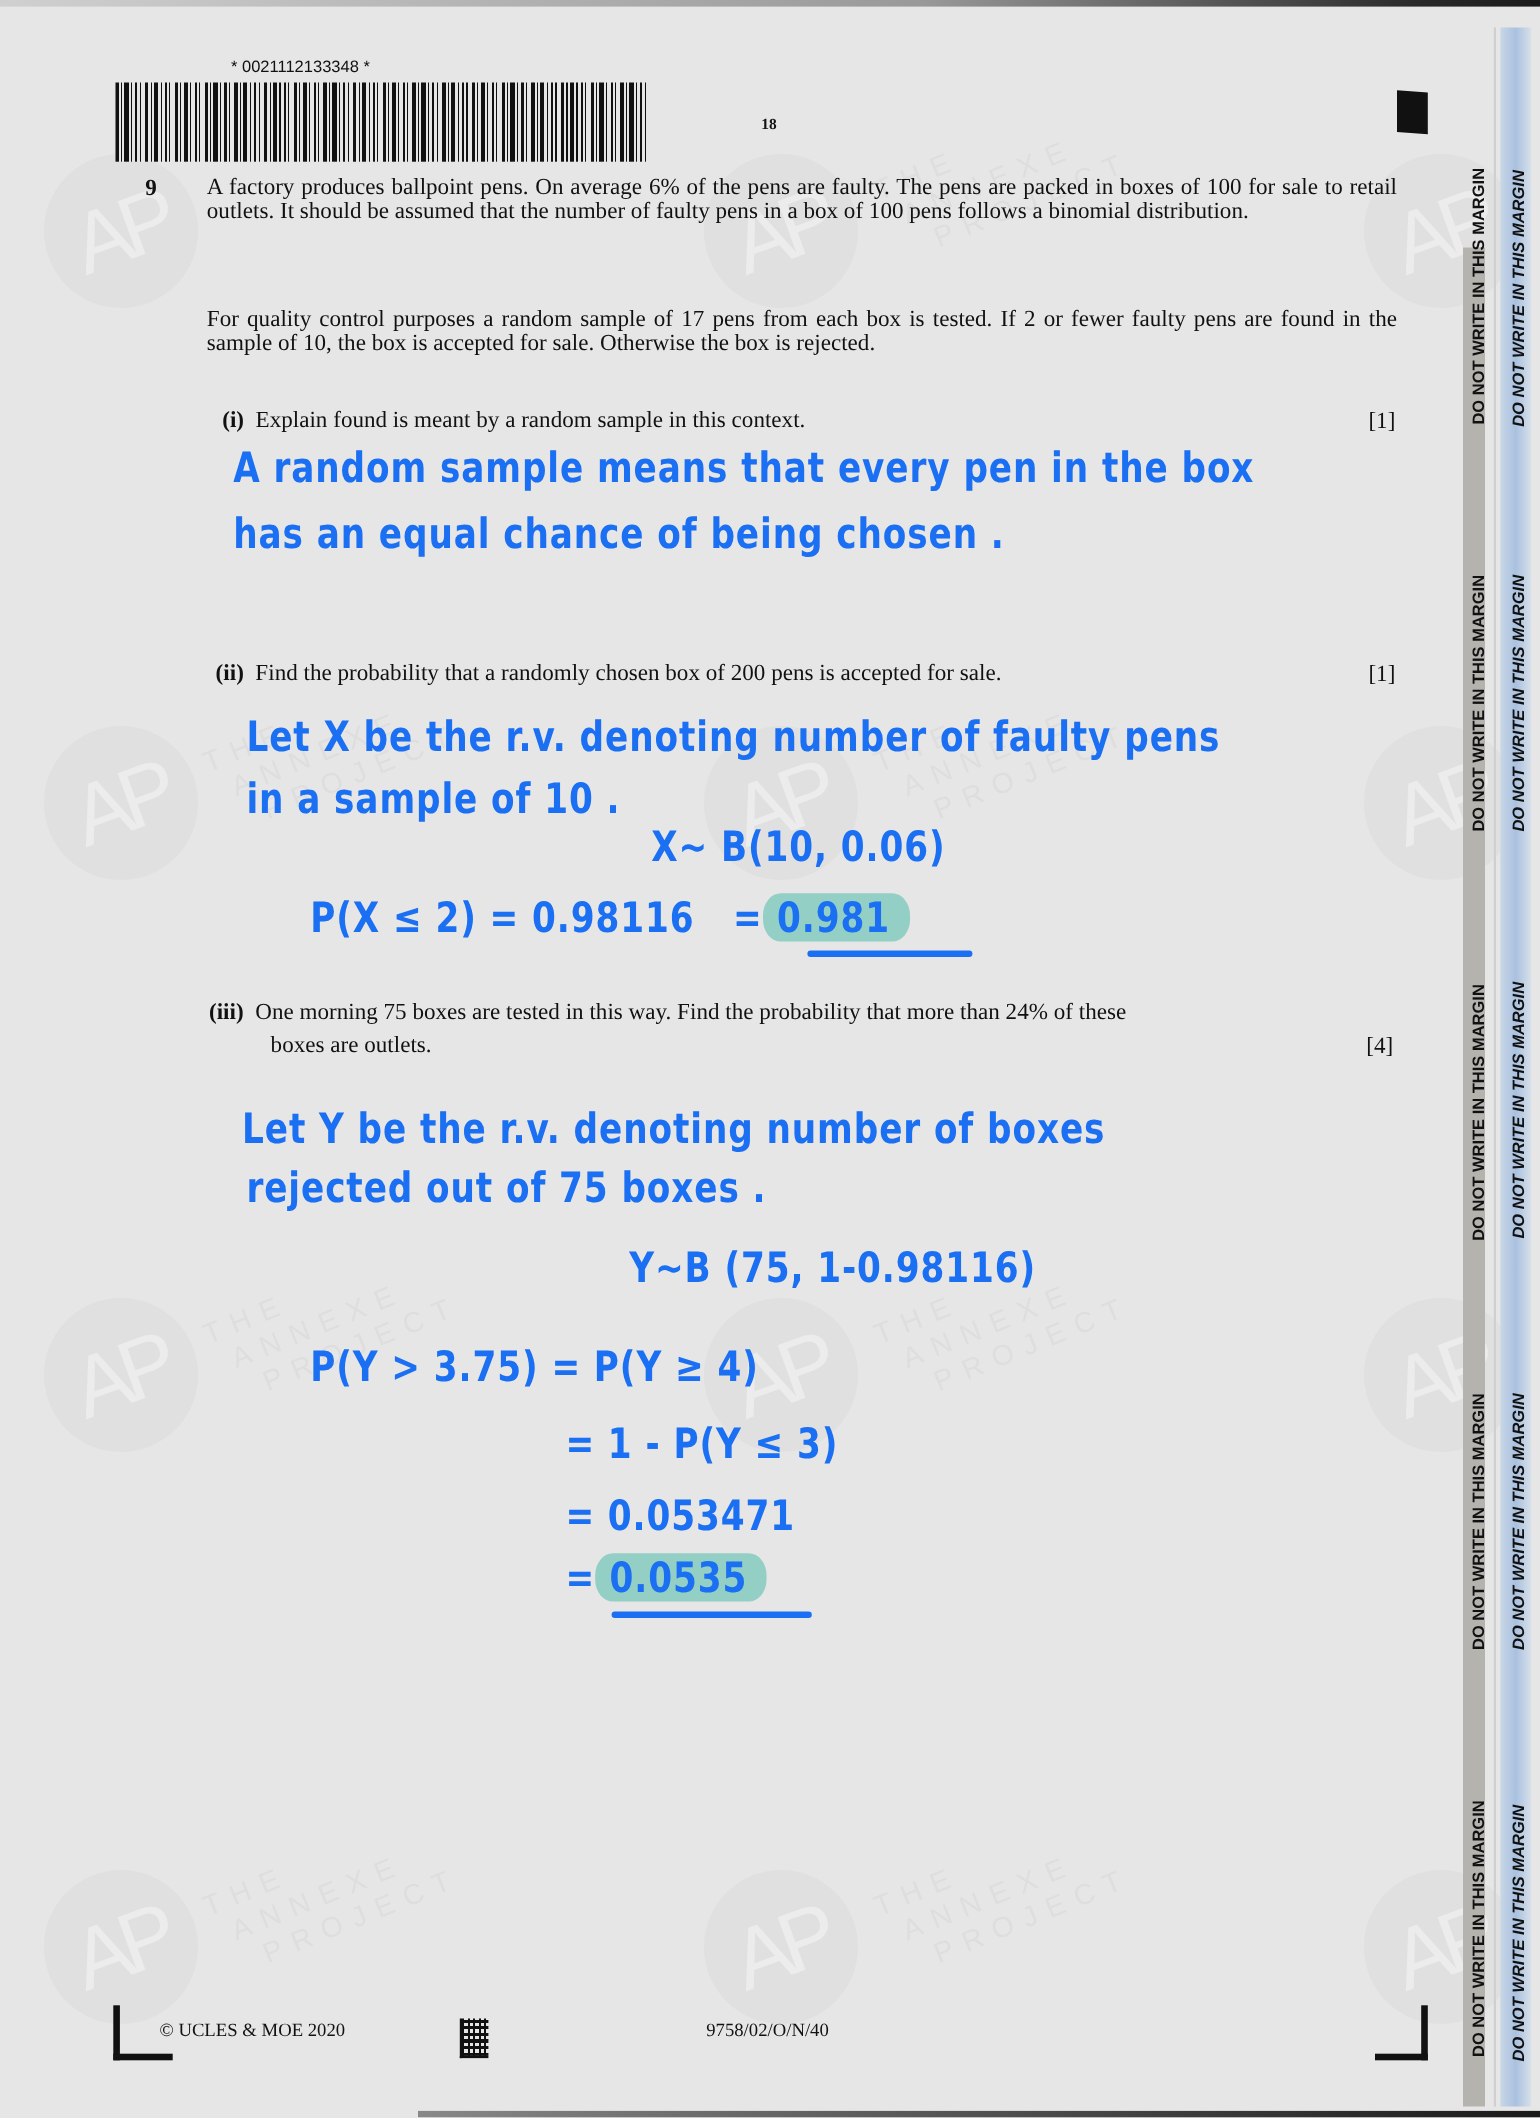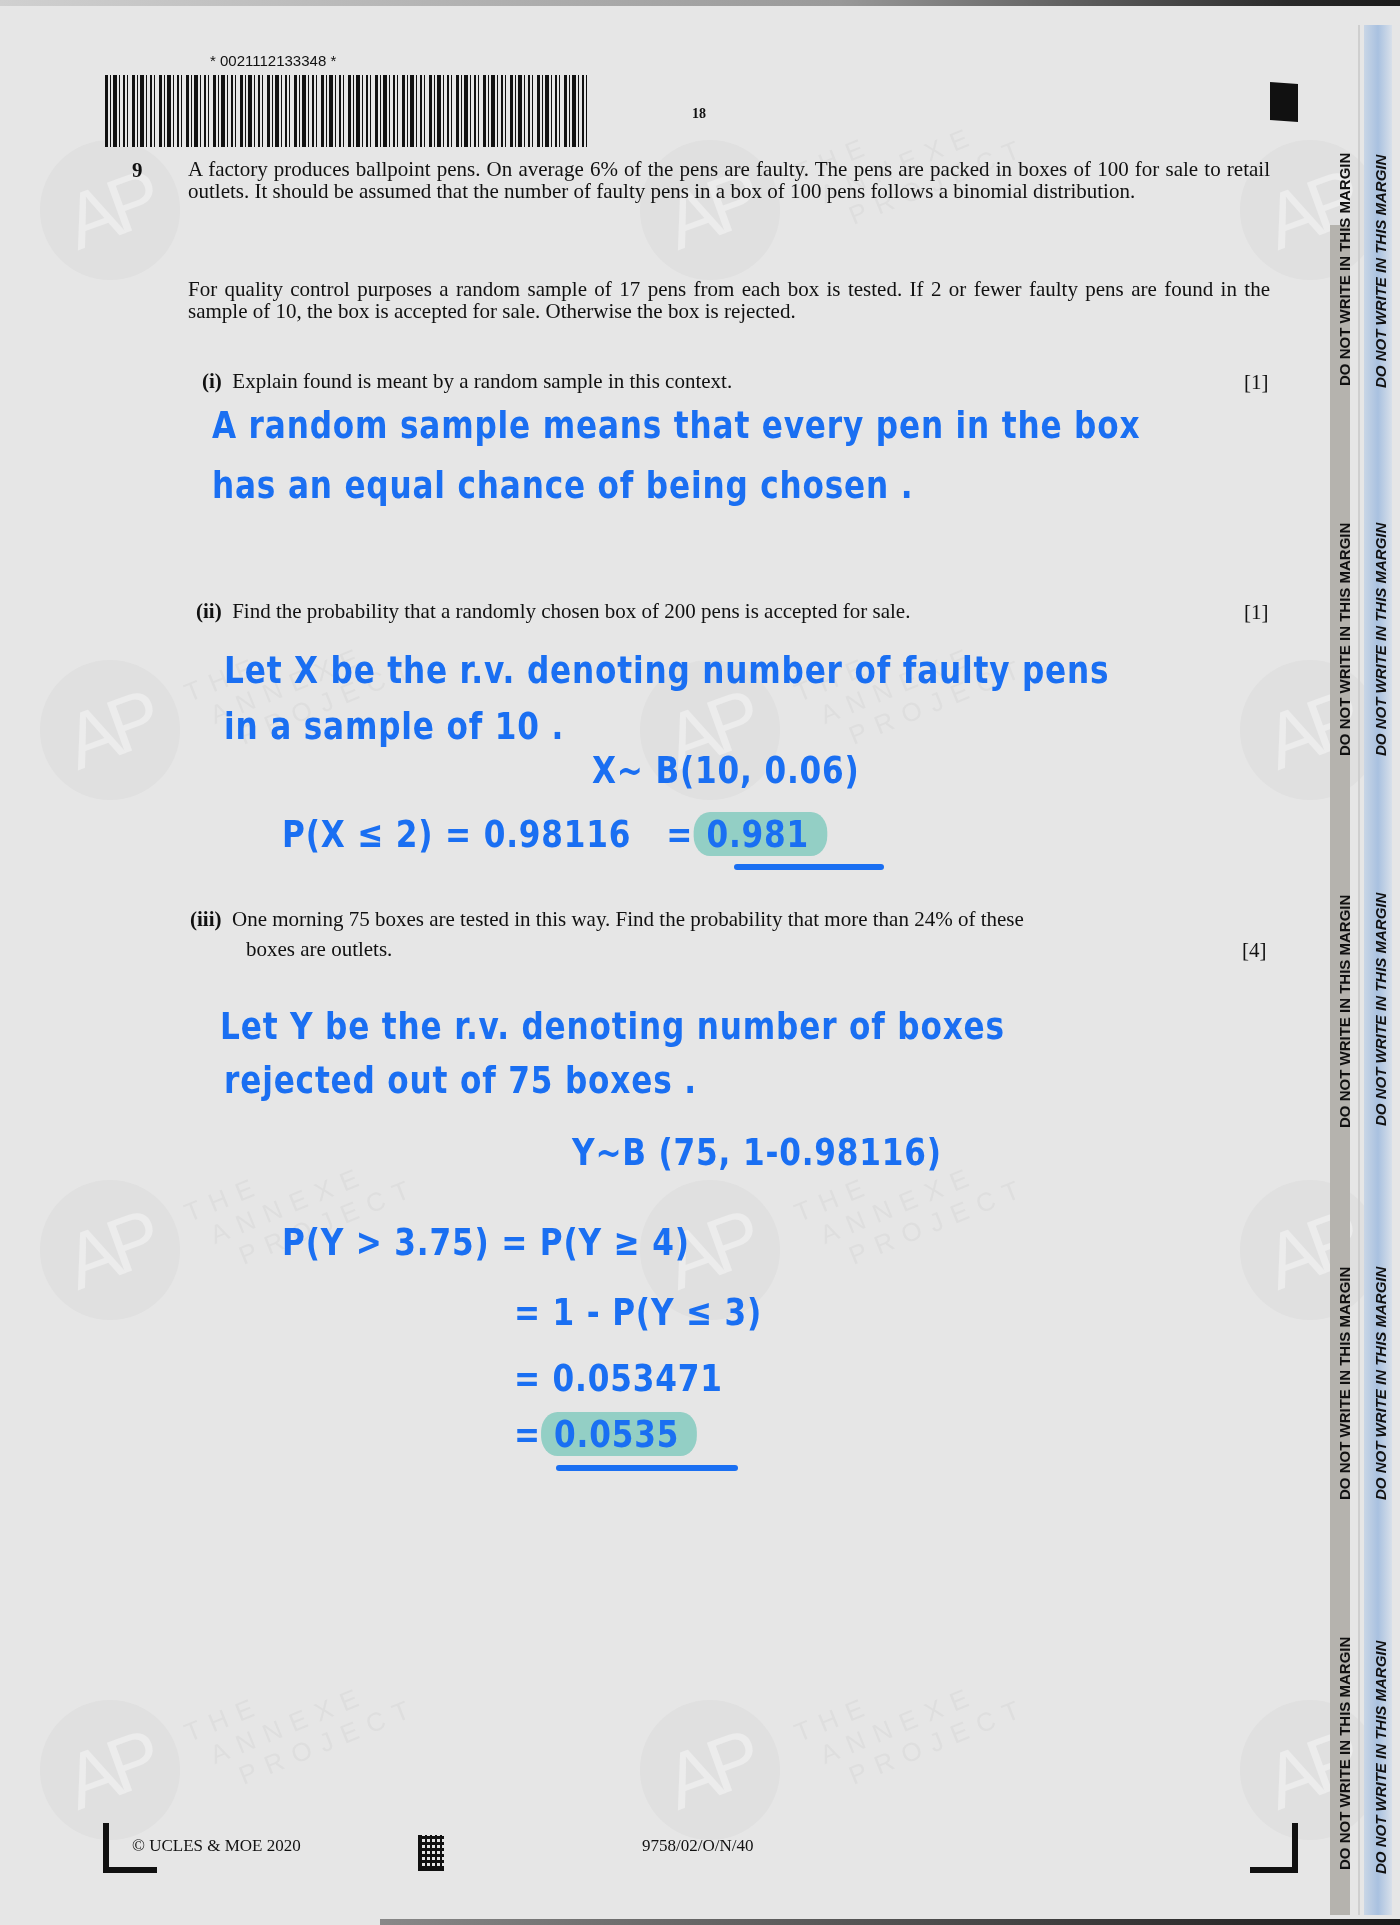--- a/index.html
+++ b/index.html
@@ -77,21 +77,21 @@
   }
   .corner-bl2 {
     position: absolute; left: 103px; top: 1867px; width: 54px; height: 6px; background: #111;
   }
   .corner-br {
     position: absolute; left: 1292px; top: 1823px; width: 6px; height: 50px; background: #111;
   }
   .corner-br2 {
     position: absolute; left: 1250px; top: 1867px; width: 48px; height: 6px; background: #111;
   }
-  .copyright { position: absolute; left: 132px; top: 1836px; font-size: 17px; }
+  .copyright { position: absolute; left: 145px; top: 1836px; font-size: 17px; }
   .datamatrix {
     position: absolute; left: 418px; top: 1835px; width: 24px; height: 34px;
     background:
       repeating-linear-gradient(0deg, #111 0 3px, transparent 3px 6px),
       repeating-linear-gradient(90deg, #111 0 2px, #e6e6e6 2px 5px);
     border-left: 2px solid #111; border-bottom: 2px solid #111;
   }
   .paper-code { position: absolute; left: 642px; top: 1836px; font-size: 17px; }
   
   .margin-strip-grey {

